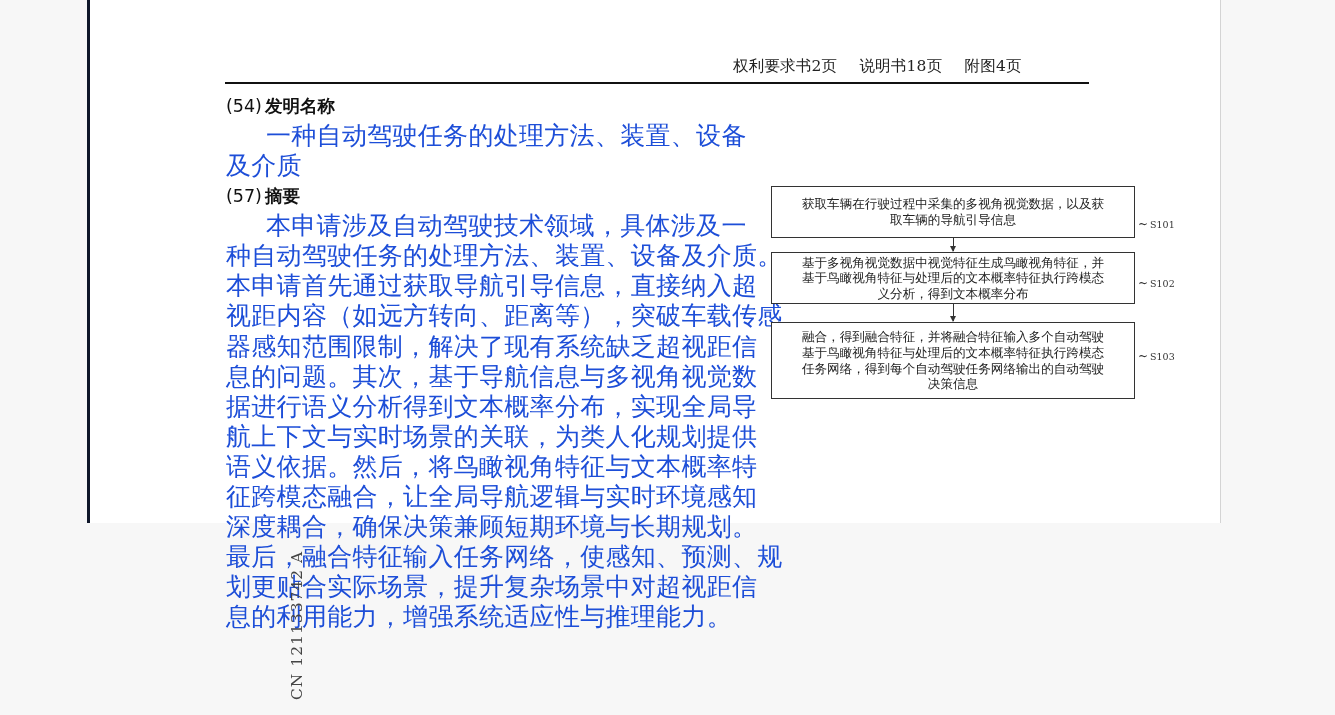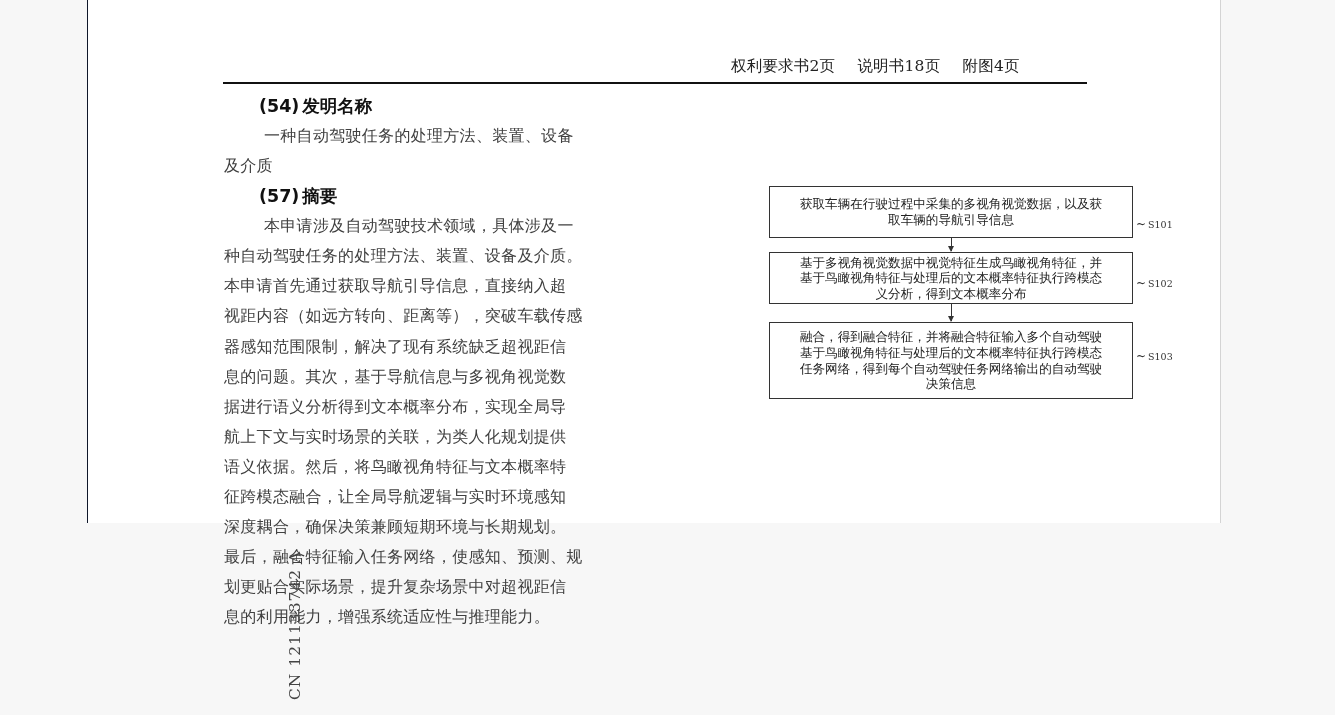--- a/index.html
+++ b/index.html
@@ -6,43 +6,43 @@
     body {
       width: 1335px; height: 715px; overflow: hidden;
       background: #f7f7f7;
       position: relative;
       font-family: "DejaVu Serif", "Liberation Serif", serif;
       color: #222;
     }
     .page {
       position: absolute; left: 87px; top: 0; width: 1134px; height: 523px;
       background: #ffffff;
-      border-left: 1px solid #0f172a;
+      border-left: 3px solid #0f172a;
       border-right: 1px solid #d4d4d4;
       box-sizing: border-box;
     }
     .header-line {
       position: absolute; left: 135px; top: 82px; width: 864px; height: 2px; background: #111;
     }
     .header-pages {
       position: absolute; left: 643px; top: 56px; font-size: 15.5px; color: #222; white-space: nowrap;
       letter-spacing: 0.2px;
     }
     .header-pages span { margin-right: 17px; }
     .abstract-col {
       position: absolute; left: 136px; top: 91px; width: 415px;
     }
     .sec-head {
       font-family: "DejaVu Sans", "Liberation Sans", sans-serif;
       font-size: 17.5px; font-weight: bold; color: #111; line-height: 30px; height: 30px;
       white-space: nowrap;
     }
-    .sec-head .num { font-weight: bold; margin-right: 3px; margin-left: 35px; }
+    .sec-head .num { font-weight: normal; margin-right: 3px; }
     .para {
-      font-size: 16px; line-height: 30.1px; color: #404040; text-align: justify;
+      font-size: 25px; line-height: 30.1px; color: #1d4ed8; text-align: justify;
       letter-spacing: 0.3px; margin: 0;
     }
     .line { display: block; white-space: nowrap; }
     .indent { padding-left: 40px; }
     .pub-number {
       position: absolute; left: 198px; top: 700px;
       transform-origin: left top; transform: rotate(-90deg);
       font-size: 15.5px; letter-spacing: 1px; color: #444; white-space: nowrap;
     }
     .flowchart { position: absolute; left: 681px; top: 186px; width: 420px; height: 220px; }

